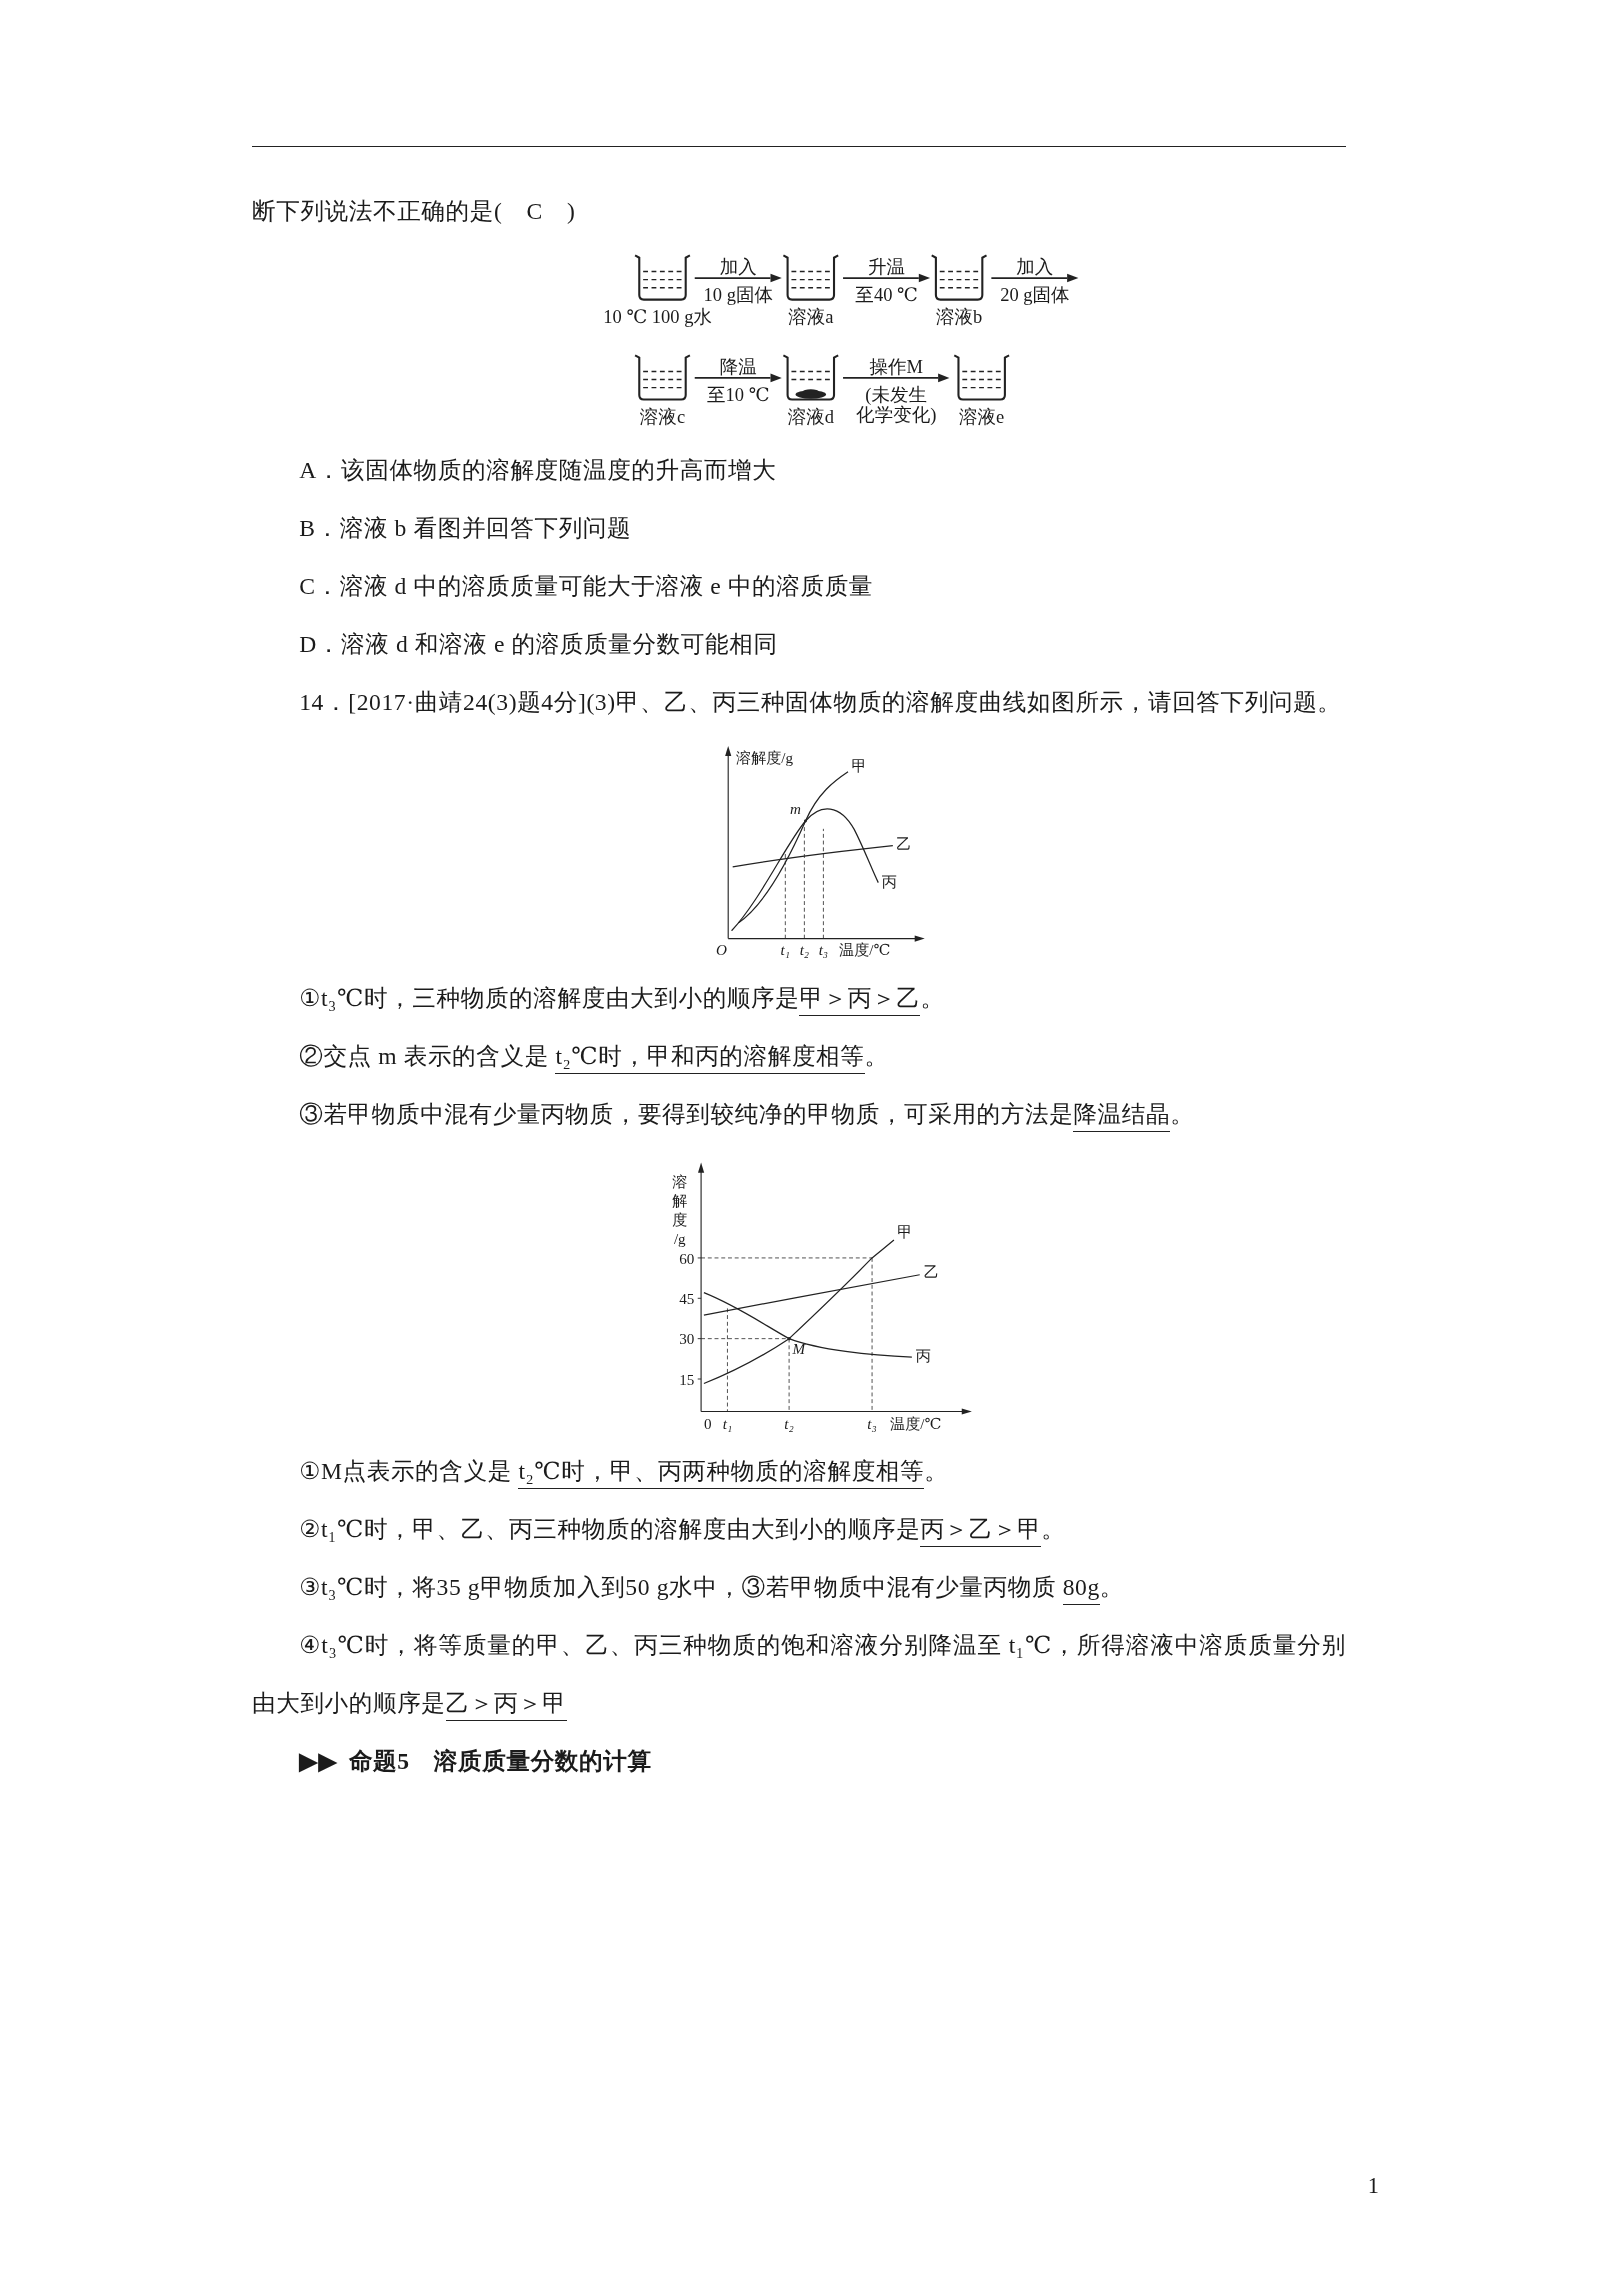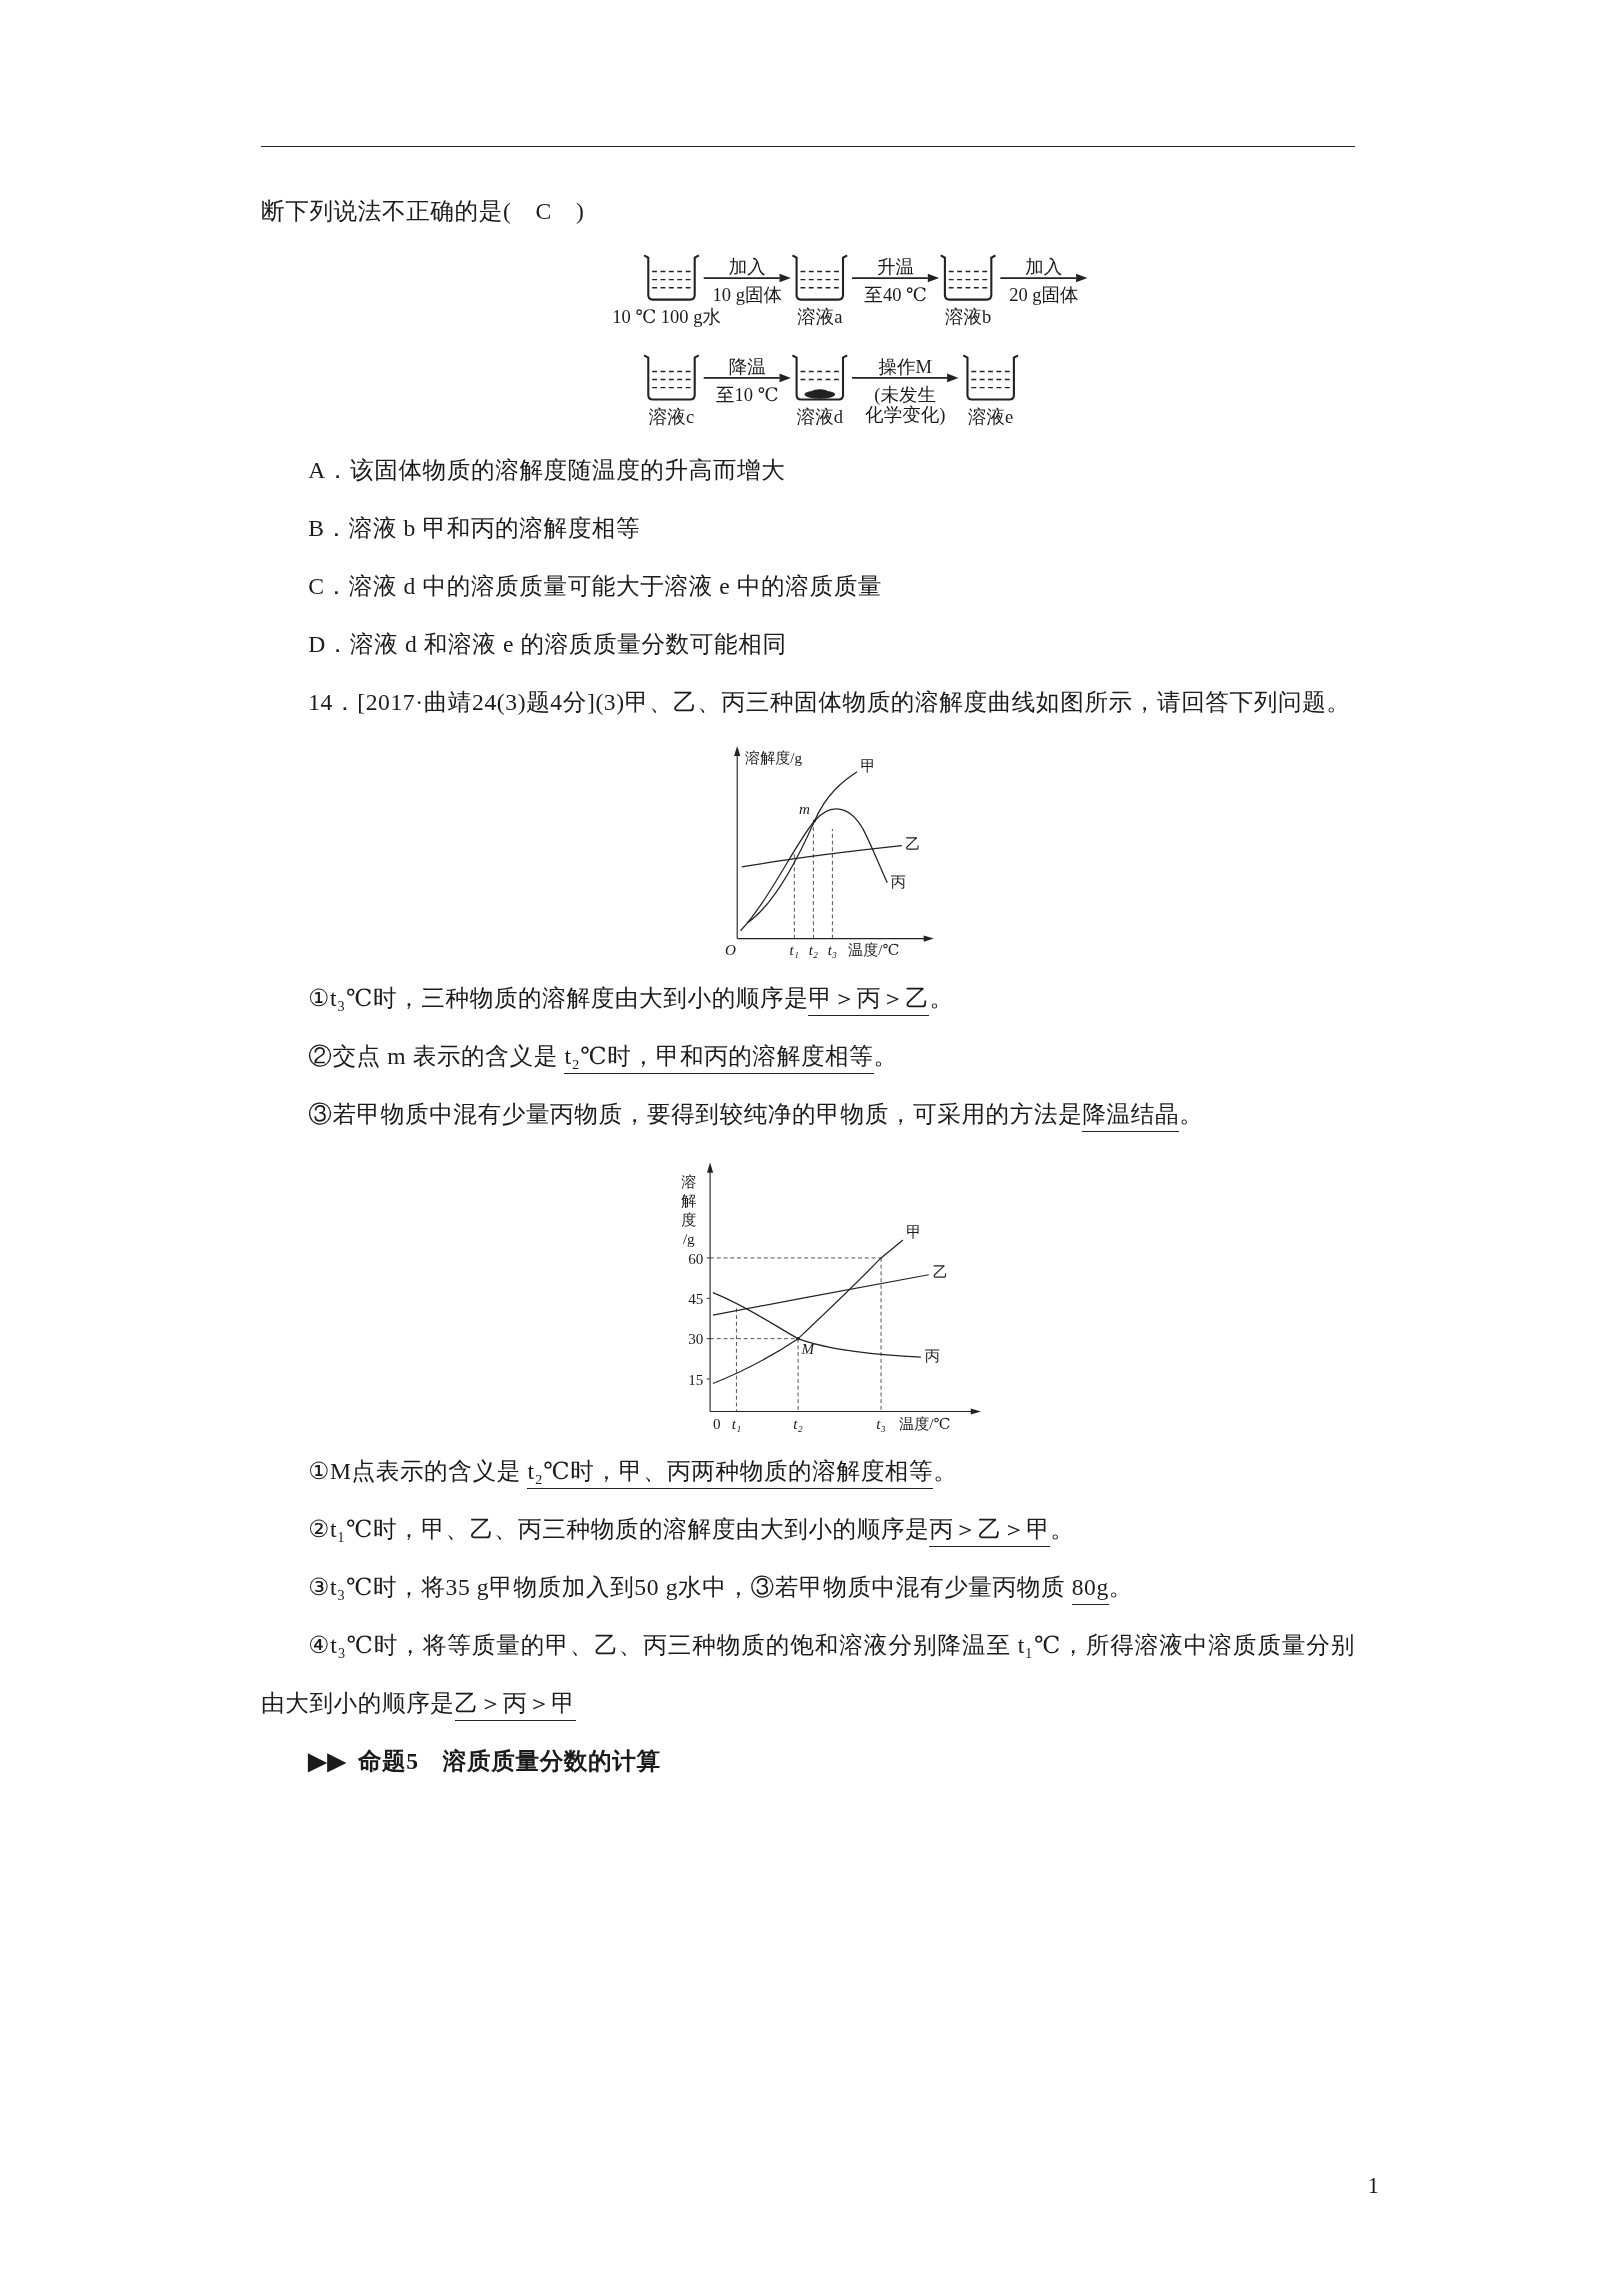--- a/index.html
+++ b/index.html
@@ -1,21 +1,21 @@
 <!DOCTYPE html>
 <html style="font-size:9px"><head>
 <meta charset="utf-8">
 <style>
   html,body{margin:0;padding:0;}
   body{
     width:1623px;height:2295px;position:relative;overflow:hidden;
     background:#ffffff;color:#1b1b1b;
     font-family:"Liberation Serif","DejaVu Serif",serif;
   }
-  .content{position:absolute;left:261px;top:0;width:1094px;}
+  .content{position:absolute;left:252px;top:0;width:1094px;}
   .top-rule{border:none;border-top:1.7px solid #222;margin:146px 0 35px 0;}
   .para{font-size:23.6px;line-height:58px;text-align:justify;letter-spacing:0.6px;margin:0;}
   .indent{text-indent:2em;}
   .ans{border-bottom:1.7px solid #222;padding-bottom:4px;}
   .flow-wrap{margin:9px 0 3.4px 337px;}
   .chart-wrap1{margin:5.6px 0 5.6px 409px;}
   .chart-wrap2{margin:5.6px 0 5.6px 365px;}
   .topic{font-family:Liberation Serif, serif;font-weight:bold;}
   .topic .marker{margin-right:11.2px;letter-spacing:1.1px;}
   .page-number{position:absolute;top:2173px;right:244px;font-size:22.4px;}
@@ -141,21 +141,21 @@
           <line x1="5" y1="10" x2="29" y2="10"></line>
             <line x1="5" y1="15" x2="29" y2="15"></line>
             <line x1="5" y1="20" x2="29" y2="20"></line>
         </g>
       </g>
       <text x="243" y="108" text-anchor="middle">溶液e</text>
     </svg>
   </div>
 
   <p class="para indent"><span>A．该固体物质的溶解度随温度的升高而增大</span></p>
-  <p class="para indent"><span>B．溶液 b 甲和丙的溶解度相等</span></p>
+  <p class="para indent"><span>B．溶液 b 看图并回答下列问题</span></p>
   <p class="para indent"><span>C．溶液 d 中的溶质质量可能大于溶液 e 中的溶质质量</span></p>
   <p class="para indent"><span>D．溶液 d 和溶液 e 的溶质质量分数可能相同</span></p>
 
   <p class="para indent"><span>14．[2017·曲靖24(3)题4分](3)甲、乙、丙三种固体物质的溶解度曲线如图所示，请回答下列问题。</span></p>
 
   <div class="chart-wrap1">
     <svg class="c1" viewBox="0 0 500 400" width="280" height="224">
       <g>
         <line class="ax" x1="120" y1="360" x2="120" y2="32"></line>
         <polygon class="ah2" points="120,16 114.5,34 125.5,34"></polygon>

